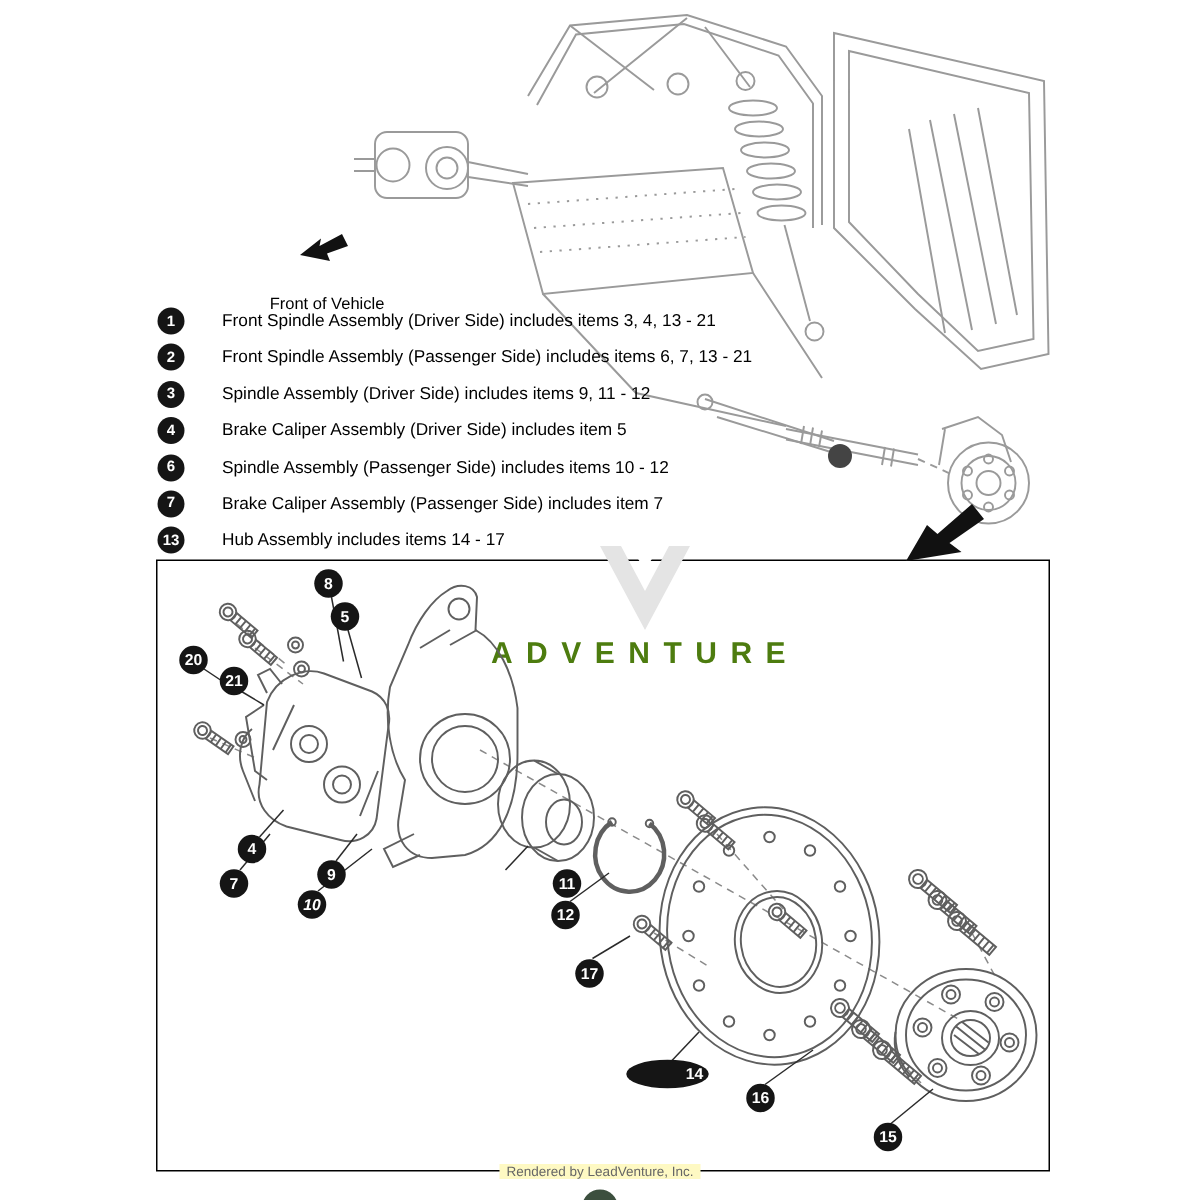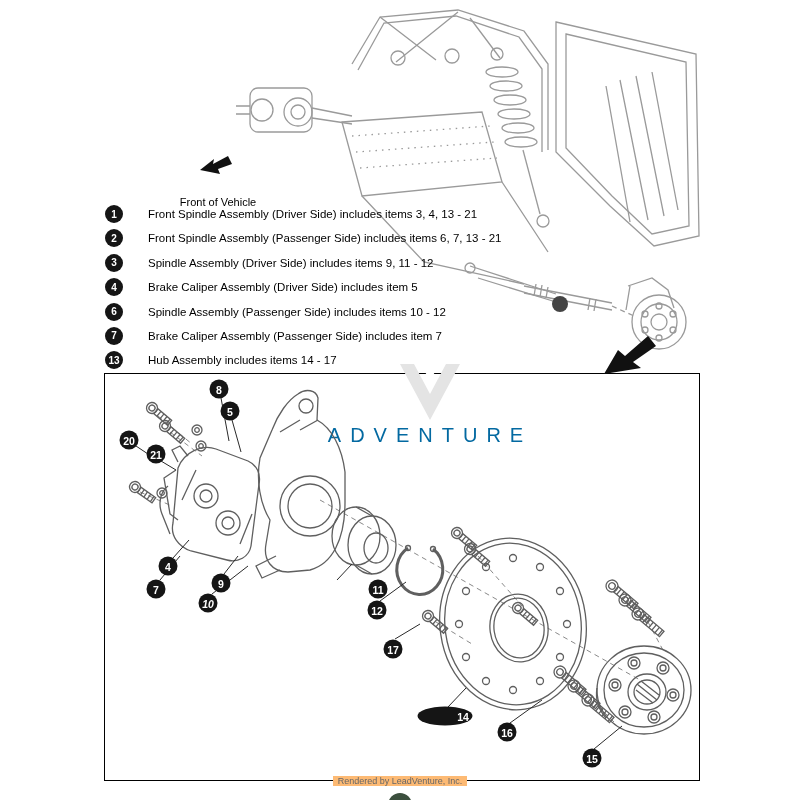--- a/index.html
+++ b/index.html
@@ -1,30 +1,30 @@
 <!DOCTYPE html>
 <html><head>
 <meta charset="utf-8">
 <style>
   html,body{margin:0;padding:0;background:#fff;}
   body{width:800px;height:800px;overflow:hidden;font-family:"Liberation Sans",sans-serif;}
   .page{position:relative;width:800px;height:800px;background:#fff;}
   .art{position:absolute;left:0;top:0;z-index:1;}
   .box{position:absolute;left:104px;top:373px;width:594px;height:406px;border:1.5px solid #000;z-index:0;background:#fff;}
   .watermark{position:absolute;left:298px;top:360px;width:264px;text-align:center;z-index:0;pointer-events:none;}
-  .watermark-text{display:block;font-size:20px;letter-spacing:9px;color:#0369a1;font-weight:400;margin-top:-6px;}
+  .watermark-text{display:block;font-size:20px;letter-spacing:9px;color:#4d7c0f;font-weight:700;margin-top:-6px;}
   .front{position:absolute;left:146px;top:154px;width:144px;text-align:center;z-index:2;}
   .front-label{font-size:11px;color:#000;margin-top:16px;}
   .legend{position:absolute;left:105px;top:205px;z-index:2;}
   .legend-row{display:flex;align-items:center;margin-bottom:6.4px;height:18px;}
   .legend-badge{width:18px;height:18px;border-radius:50%;background:#151515;color:#fff;font-size:10px;font-weight:700;display:flex;align-items:center;justify-content:center;flex:0 0 18px;}
   .legend-text{margin-left:25px;font-size:11.5px;color:#000;white-space:nowrap;}
   .callout{position:absolute;width:19px;height:19px;border-radius:50%;background:#151515;color:#fff;font-size:10.5px;font-weight:700;display:flex;align-items:center;justify-content:center;transform:translate(-50%,-50%);z-index:3;}
   .footer{position:absolute;left:0;right:0;top:776px;text-align:center;font-size:9px;color:#666;z-index:4;}
-  .footer span{background:#fdba74;padding:0 5px;}
+  .footer span{background:#fef9c3;padding:0 5px;}
   .footer-logo{position:absolute;left:50%;top:793px;transform:translateX(-50%);width:24px;height:14px;border-radius:12px 12px 0 0;background:#3c4f3e;z-index:4;}
 </style>
 </head>
 <body>
 
 <div class="page">
 
   <div class="box"></div>
 
   <div class="watermark">

